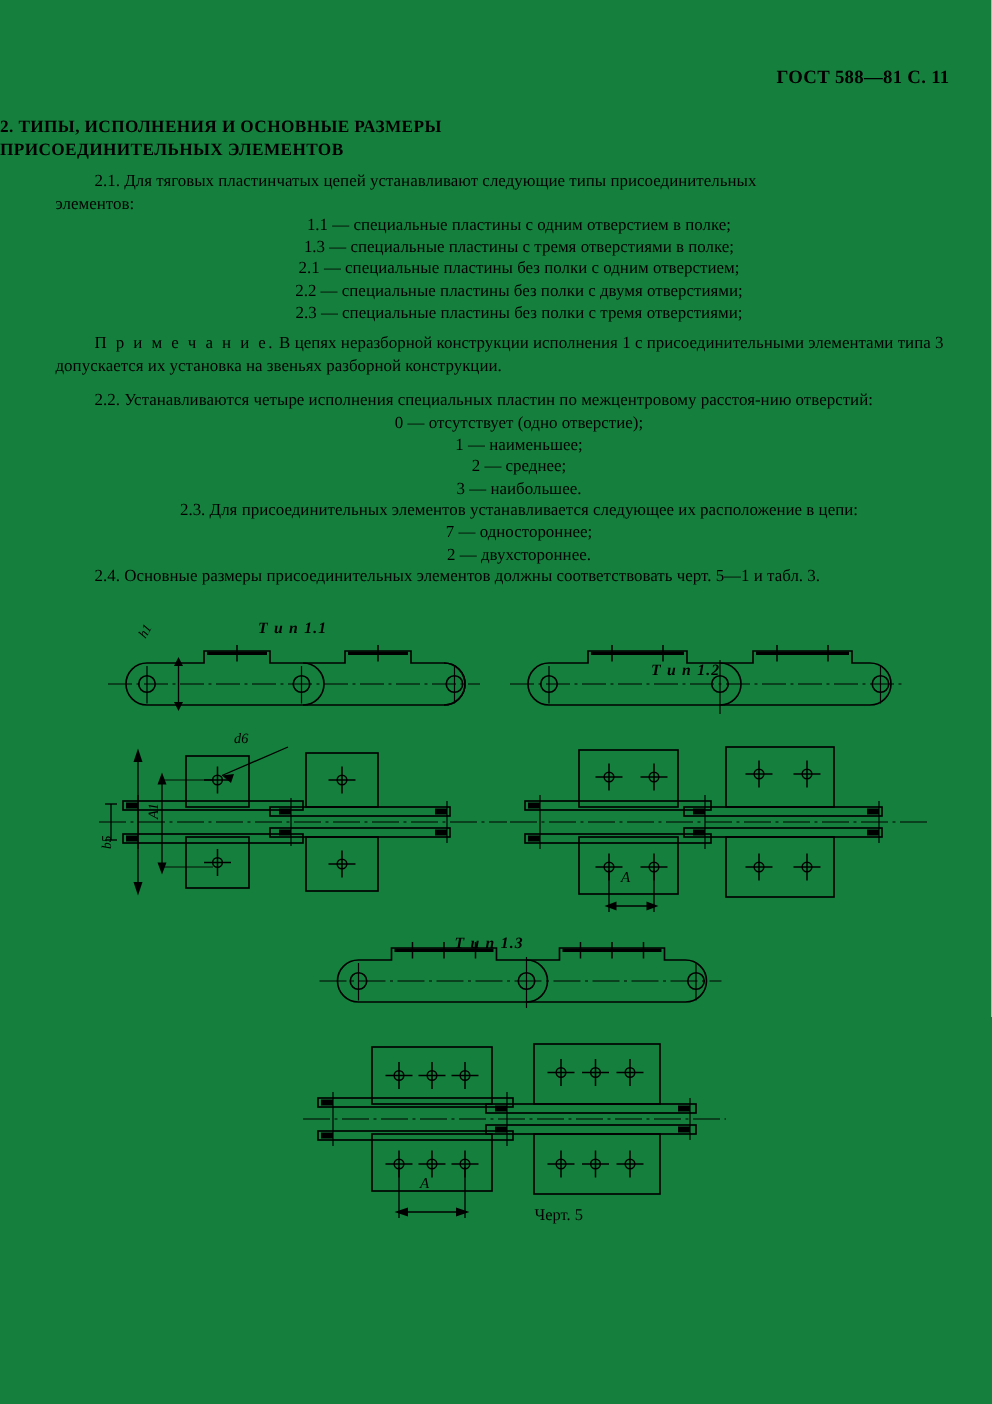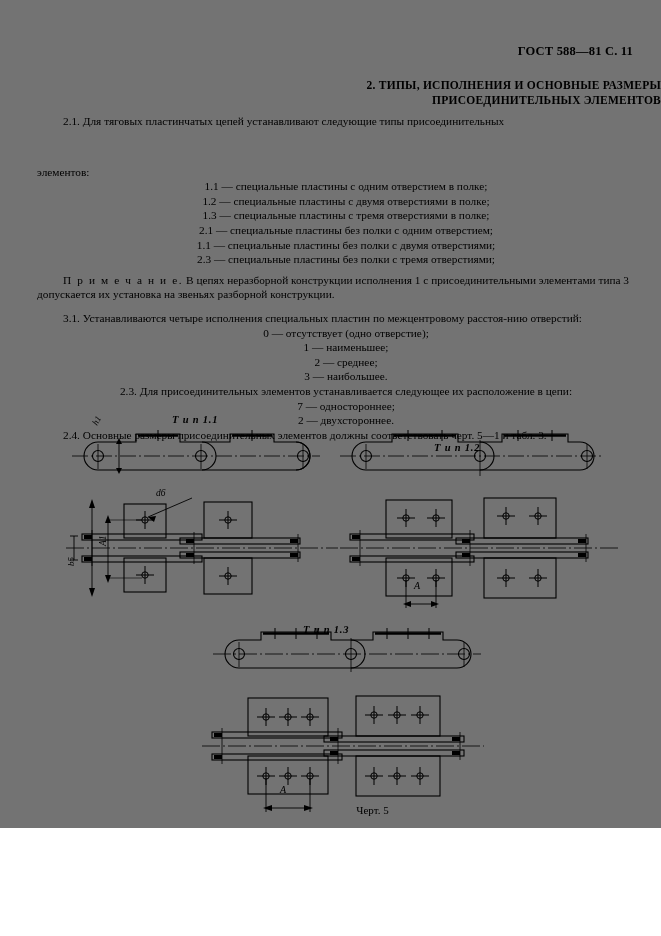--- a/index.html
+++ b/index.html
@@ -3,22 +3,22 @@
 <meta charset="utf-8">
 <style>
   html, body {
     margin: 0;
     padding: 0;
     background: #ffffff;
   }
   .page {
     position: relative;
     width: 661px;
-    height: 828px;
-    background: #737373;
+    height: 936px;
+    background: #15803d;
     font-family: "Liberation Serif", "DejaVu Serif", serif;
     color: #000000;
     overflow: hidden;
   }
 
   
   .header {
     position: absolute;
     top: 44px;
     right: 28px;
@@ -28,21 +28,21 @@
     letter-spacing: 0.2px;
     white-space: nowrap;
   }
 
   
   .title-block {
     position: absolute;
     top: 78px;
     left: 0;
     width: 661px;
-    text-align: right;
+    text-align: left;
     font-weight: bold;
     font-size: 11.5px;
     line-height: 15px;
     letter-spacing: 0.25px;
   }
   .title-block .tline { display: block; }
 
   
   .body {
     position: absolute;
@@ -52,21 +52,21 @@
     font-size: 11.3px;
     line-height: 14.6px;
   }
   p {
     margin: 0;
     text-align: justify;
     text-justify: inter-word;
   }
   p.just   { text-align: justify; }
   p.ind    { text-indent: 26px; }
-  p.noind  { text-indent: 0; margin-top: 36px; }
+  p.noind  { text-indent: 0; }
   p.item   { text-indent: 26px; text-align: center; }
   .gap-s { height: 6px; }
   .gap-m { height: 9px; }
   .sp { letter-spacing: 1.6px; }
 
   
   .figures {
     position: absolute;
     top: 412px;
     left: 0;
@@ -103,33 +103,32 @@
     <span class="tline">2.  ТИПЫ, ИСПОЛНЕНИЯ И ОСНОВНЫЕ РАЗМЕРЫ</span>
     <span class="tline">ПРИСОЕДИНИТЕЛЬНЫХ ЭЛЕМЕНТОВ</span>
   </div>
 
   <div class="body">
 
     <p class="ind just">2.1. Для тяговых пластинчатых цепей устанавливают следующие типы присоединительных</p>
     <p class="noind">элементов:</p>
 
     <p class="item">1.1 — специальные пластины с одним отверстием в полке;</p>
-    <p class="item">1.2 — специальные пластины с двумя отверстиями в полке;</p>
     <p class="item">1.3 — специальные пластины с тремя отверстиями в полке;</p>
     <p class="item">2.1 — специальные пластины без полки с одним отверстием;</p>
-    <p class="item">1.1 — специальные пластины без полки с двумя отверстиями;</p>
+    <p class="item">2.2 — специальные пластины без полки с двумя отверстиями;</p>
     <p class="item">2.3 — специальные пластины без полки с тремя отверстиями;</p>
 
     <div class="gap-s"></div>
 
     <p class="ind just"><span class="sp">П р и м е ч а н и е.</span>&nbsp;<span>В цепях неразборной конструкции исполнения 1 с присоединительными элементами типа 3 допускается их установка на звеньях разборной конструкции.</span></p>
 
     <div class="gap-m"></div>
 
-    <p class="ind just">3.1. Устанавливаются четыре исполнения специальных пластин по межцентровому расстоя-нию отверстий:</p>
+    <p class="ind just">2.2. Устанавливаются четыре исполнения специальных пластин по межцентровому расстоя-нию отверстий:</p>
 
     <p class="item">0 — отсутствует (одно отверстие);</p>
     <p class="item">1 — наименьшее;</p>
     <p class="item">2 — среднее;</p>
     <p class="item">3 — наибольшее.</p>
 
     <p class="item">2.3. Для присоединительных элементов устанавливается следующее их расположение в цепи:</p>
     <p class="item">7 — одностороннее;</p>
     <p class="item">2 — двухстороннее.</p>
 

